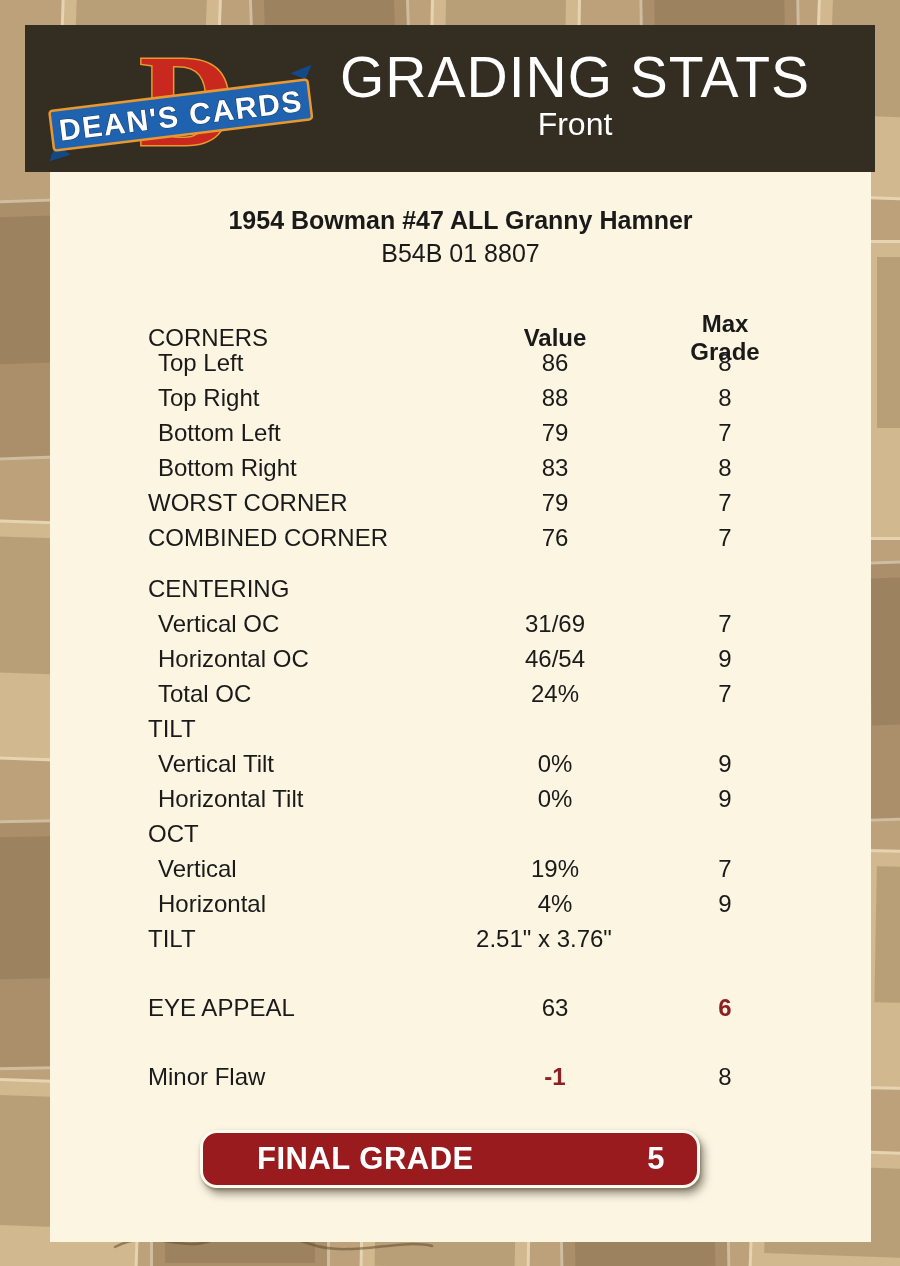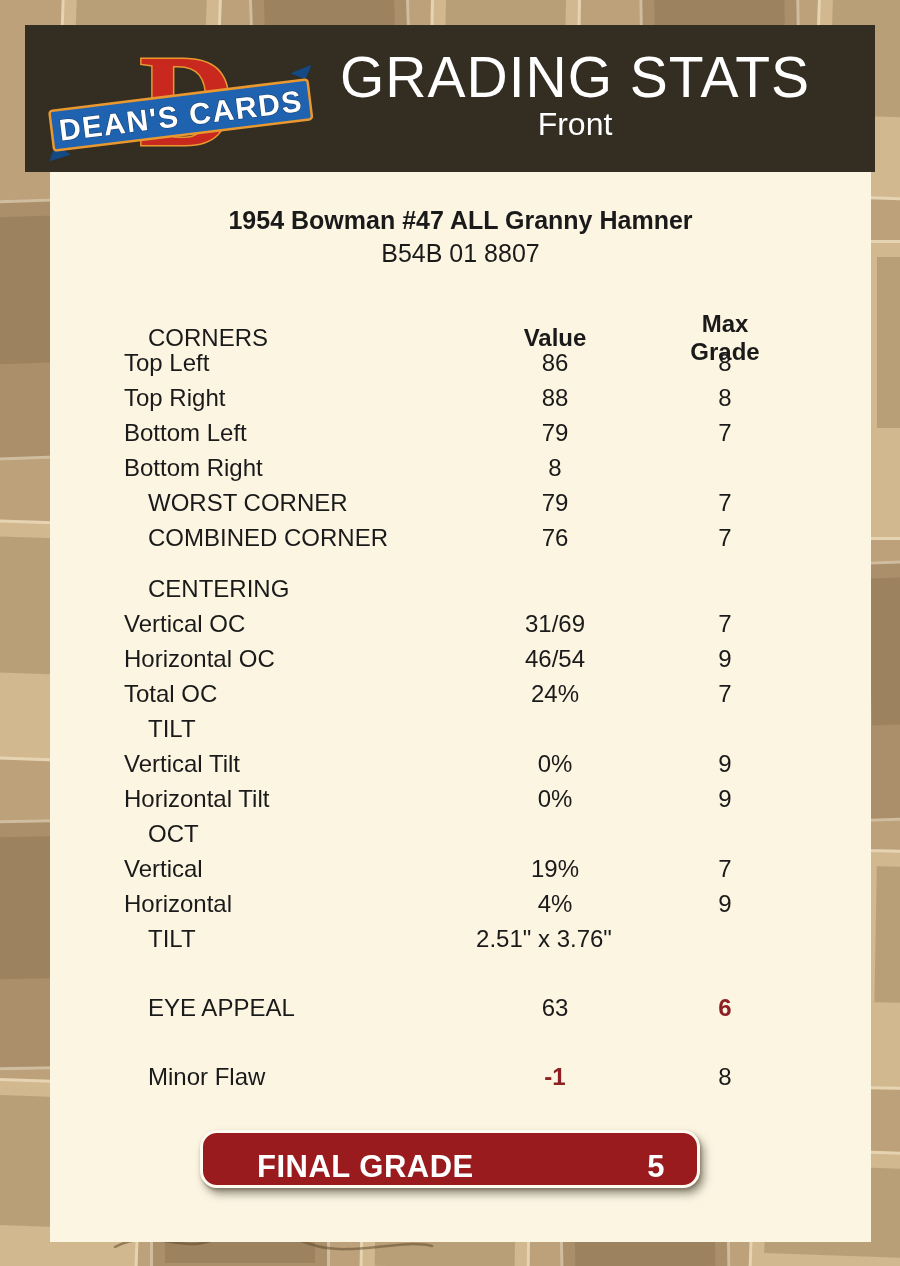--- a/index.html
+++ b/index.html
@@ -27,35 +27,35 @@
   .h-title{font-size:57px;line-height:52px;color:#fff;letter-spacing:1px}
   .h-sub{font-size:32px;line-height:42px;color:#fff}
   
   .card{position:absolute;left:50px;top:172px;width:821px;height:1070px;
         background:var(--card-bg,#FBF5E2);z-index:2}
   .card-title{margin-top:32px;text-align:center;font-size:25px;font-weight:700;line-height:33px}
   .card-serial{text-align:center;font-size:25px;line-height:33px}
   .table{margin-top:40px}
   .row{display:grid;grid-template-columns:392px 226px 114px 1fr;height:35px;
        align-items:center;font-size:24px}
-  .cell-label{padding-left:74px;white-space:nowrap}
+  .cell-label{padding-left:108px;white-space:nowrap}
   .header-row .cell-label, .section > .cell-label{padding-left:98px;font-weight:400}
   .header-row{font-weight:700}
   .cell-value,.cell-max{text-align:center}
   .gap{margin-top:16px}
   .gap-lg{margin-top:34px}
   .red-value .cell-value{color:var(--accent-red,#8E2023);font-weight:700}
   .red-max .cell-max{color:var(--accent-red,#8E2023);font-weight:700}
   .size-row .cell-value{position:relative;left:-11px}
   
   .final-grade{margin:36px 0 0 150px;width:500px;height:58px;box-sizing:border-box;
         background:var(--button-red,#9A1B1E);
         border:3px solid #FDFAF0;border-radius:17px;
         box-shadow:4px 6px 8px rgba(100,92,75,.65),1px 2px 3px rgba(100,92,75,.5);
-        display:flex;align-items:flex-end;color:#fff;font-weight:700;font-size:31px;
+        display:flex;align-items:center;color:#fff;font-weight:700;font-size:31px;
         letter-spacing:.5px;cursor:pointer}
   .fg-label{margin-left:54px}
   .fg-value{margin-left:auto;margin-right:32px}
   .sig{position:absolute;left:110px;top:1222px;z-index:1}
 </style>
 </head>
 <body>
 
 <div class="page">
 
@@ -124,20 +124,21 @@
           </div>
 
           <div class="row indent">
             <div class="cell-label">Bottom Left</div>
             <div class="cell-value">79</div>
             <div class="cell-max">7</div>
           </div>
 
           <div class="row indent">
             <div class="cell-label">Bottom Right</div>
+            <div class="cell-value">83</div>
             <div class="cell-max">8</div>
           </div>
 
           <div class="row section">
             <div class="cell-label">WORST CORNER</div>
             <div class="cell-value">79</div>
             <div class="cell-max">7</div>
           </div>
 
           <div class="row section">

